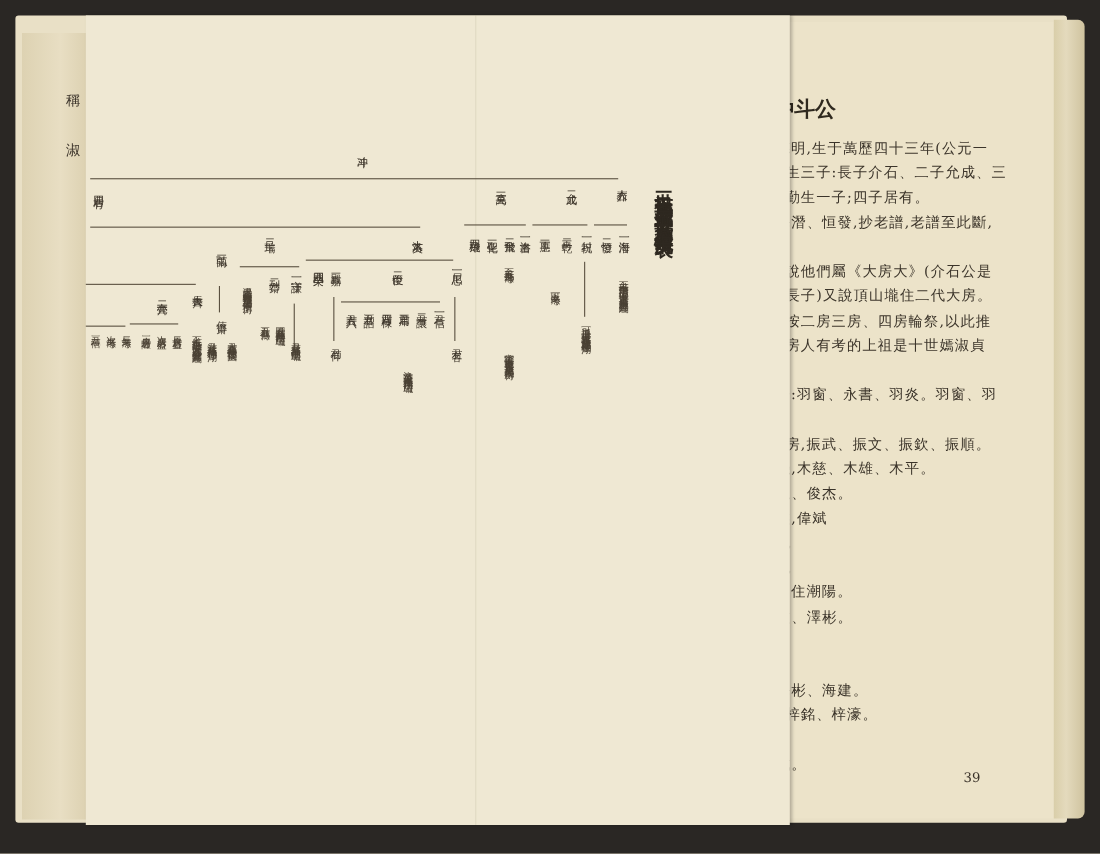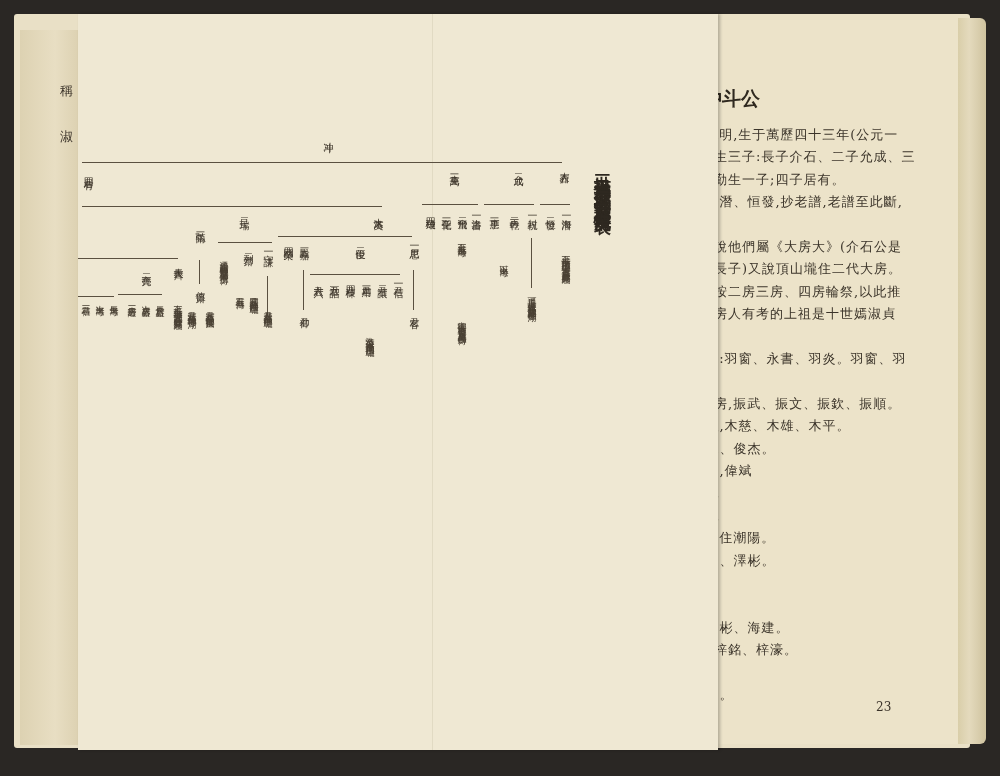--- a/index.html
+++ b/index.html
@@ -57,21 +57,21 @@
     <div class="rp-line" style="top: 506.8px;">未名。</div>
     <div class="rp-line" style="top: 529.2px;">阿周,住潮陽。</div>
     <div class="rp-line" style="top: 551.6px;">:澤波、澤彬。</div>
     <div class="rp-line" style="top: 574px;"></div>
     <div class="rp-line" style="top: 596.4px;"></div>
     <div class="rp-line" style="top: 618.8px;">子:海彬、海建。</div>
     <div class="rp-line" style="top: 641.2px;">瀚、梓銘、梓濠。</div>
     <div class="rp-line" style="top: 663.6px;"></div>
     <div class="rp-line" style="top: 686px;">:光成。</div>
   </div>
-<div class="page-num" style="left:876px;top:700px;">23</div>
+<div class="page-num" style="left:876px;top:700px;">39</div>
 
 <div class="foldout">
   <div class="foldout-crease"></div>
 
   <div class="vert title-vert" style="left:514px;top:146px;">三世祖大房冲斗公屬下至七世世系及裔孫分布情况表</div>
 
   <div class="vert node" style="left:244px;top:120px;">冲斗</div>
   <div class="hline" style="left:4px;top:148px;width:480px;"></div>
 
   <div class="vert node" style="left:480px;top:150px;">大介石</div>

